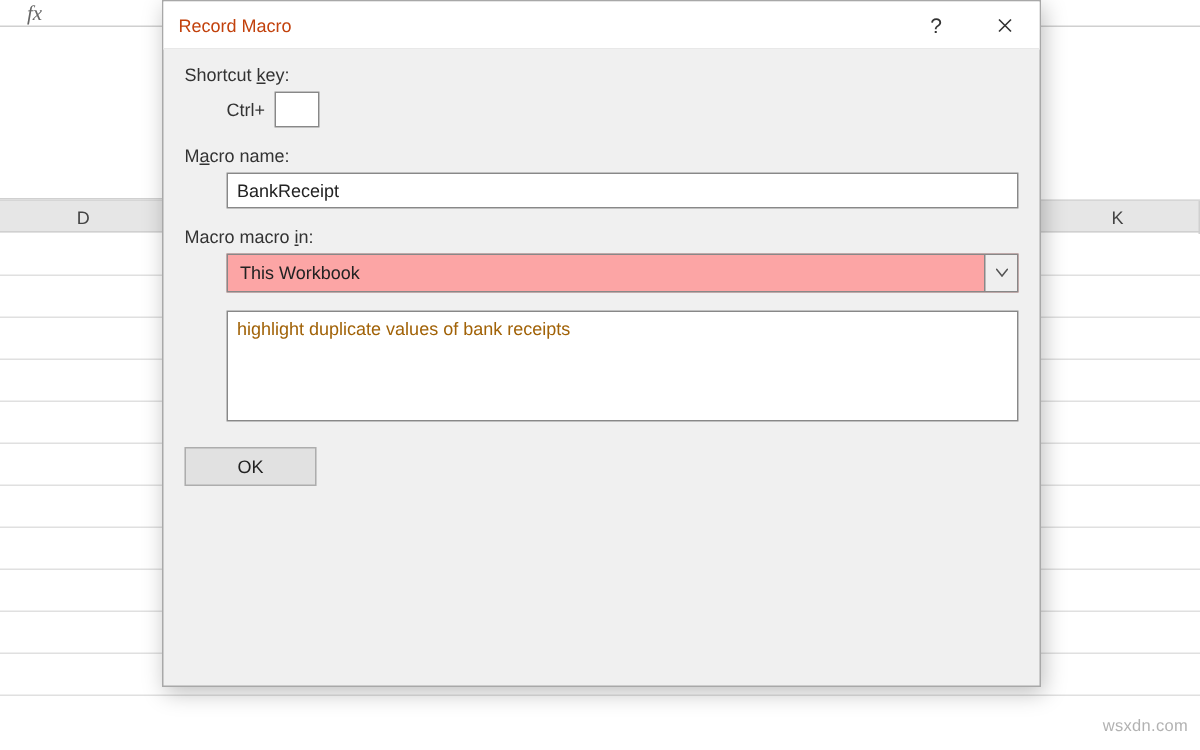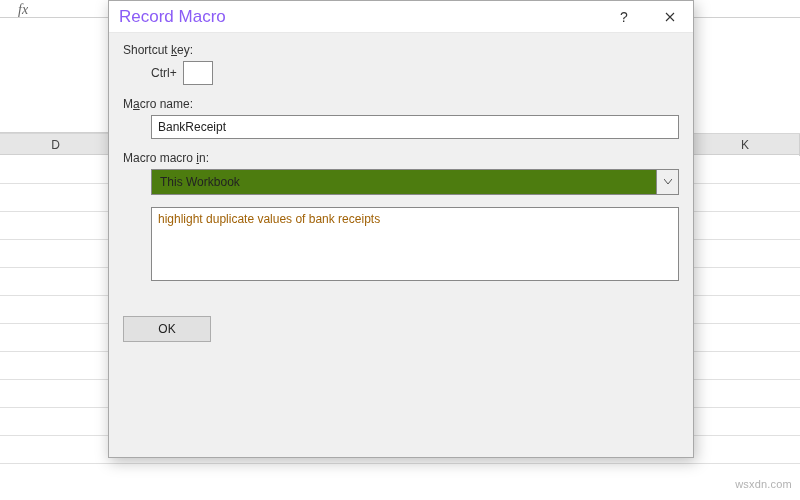--- a/index.html
+++ b/index.html
@@ -16,38 +16,38 @@
     .col-k { left: 690px; width: 110px; border-left:1px solid #d0d0d0; }
     .rows { position: absolute; top: 155px; left: 0; right: 0; bottom: 0; }
     .rowline { position: absolute; left: 0; right: 0; height: 1px; background: #e0e0e0; }
 
     
     .dialog {
       position: absolute; top: 0; left: 108px; width: 586px; height: 458px;
       background: #f0f0f0; border: 1px solid #a8a8a8; box-shadow: 2px 4px 14px rgba(0,0,0,0.25);
     }
     .titlebar { height: 32px; display: flex; align-items: center; padding: 0 0 0 10px; background: #fff; border-bottom: 1px solid #e8e8e8; }
-    .titlebar .title { flex: 1; color: #8b5cf6; font-size: 17px; }
+    .titlebar .title { flex: 1; color: #c2410c; font-size: 12px; }
     .tbtn { width: 46px; height: 30px; display: flex; align-items: center; justify-content: center; color: #333; }
     .tbtn svg { width: 10px; height: 10px; }
     .content { padding: 10px 14px 14px 14px; }
     .lbl { color: #333; margin-bottom: 4px; display: block; }
     .underline { text-decoration: underline; }
     .field { width: 100%; height: 24px; padding: 2px 6px; border: 1px solid #888; background: #fff; color: #222; }
     .row { margin-bottom: 12px; }
     .indent { padding-left: 28px; }
     .shortcut-row { display: flex; align-items: center; gap: 6px; }
     .ctrl { color: #333; }
     .keybox { width: 30px; height: 24px; border: 1px solid #888; background: #fff; text-align: center; }
     .select-wrap { position: relative; }
-    .select { width: 100%; height: 26px; padding: 2px 28px 2px 8px; border: 1px solid #888; background: #4d7c0f; color: #222; appearance: none; text-align: left; display: flex; align-items: center; }
+    .select { width: 100%; height: 26px; padding: 2px 28px 2px 8px; border: 1px solid #888; background: #fca5a5; color: #222; appearance: none; text-align: left; display: flex; align-items: center; }
     .select-arrow { position: absolute; right: 1px; top: 1px; width: 22px; height: 24px; background: #efefef; border-left: 1px solid #888; display: flex; align-items: center; justify-content: center; }
     .select-arrow svg { width: 8px; height: 6px; }
     .desc { width: 100%; height: 74px; padding: 4px 6px; border: 1px solid #888; background: #fff; color: #a16207; resize: none; font-family: inherit; font-size: 12px; }
-    .buttons { display: flex; justify-content: space-between; gap: 26px; margin-top: 32px; padding-right: 2px; }
+    .buttons { display: flex; justify-content: space-between; gap: 26px; margin-top: 14px; padding-right: 2px; }
     .btn { width: 88px; height: 26px; background: #e1e1e1; border: 1px solid #adadad; color: #222; display: flex; align-items: center; justify-content: center; }
 
     .watermark { position: absolute; right: 8px; bottom: 10px; color: #b2b2b2; font-size: 11px; letter-spacing: 0.2px; }
   </style>
 </head>
 <body>
 
 <div class="sheet">
   <div class="topstrip"></div>
   <span class="fx">fx</span>

